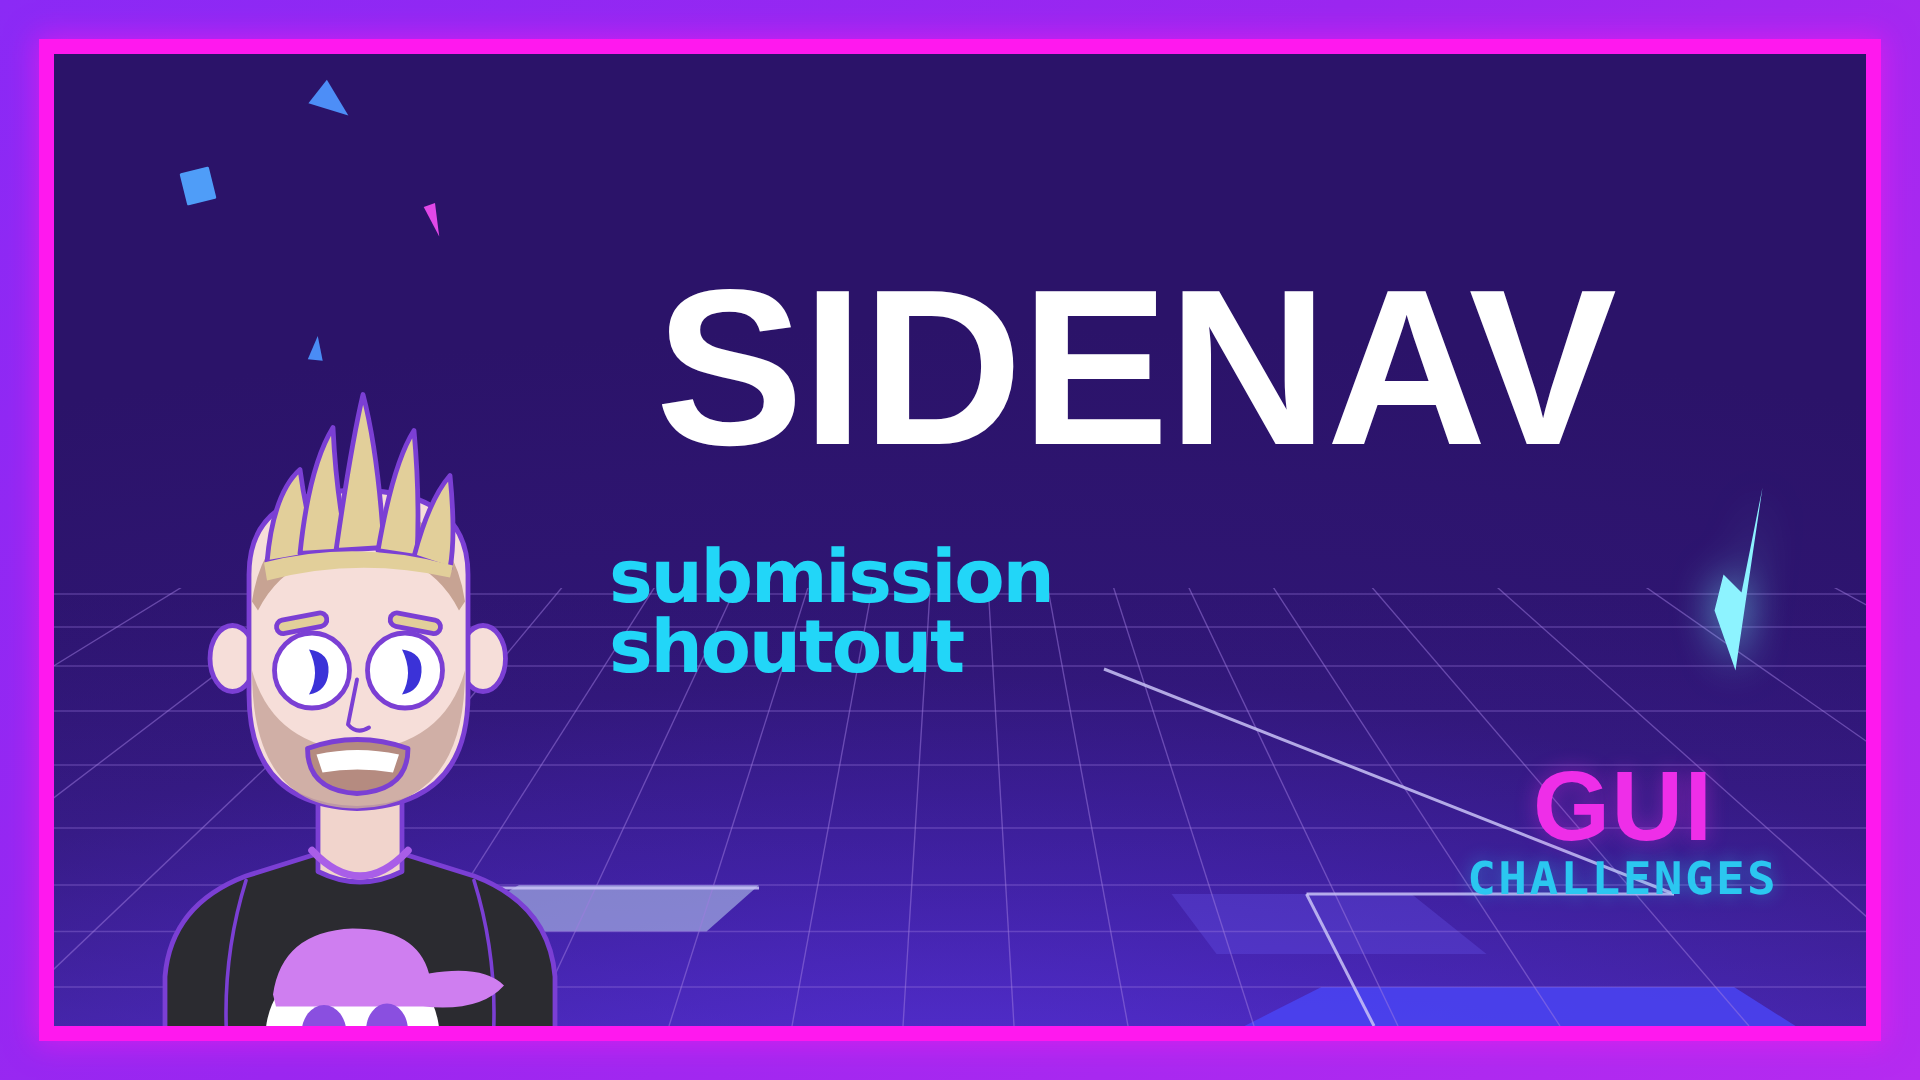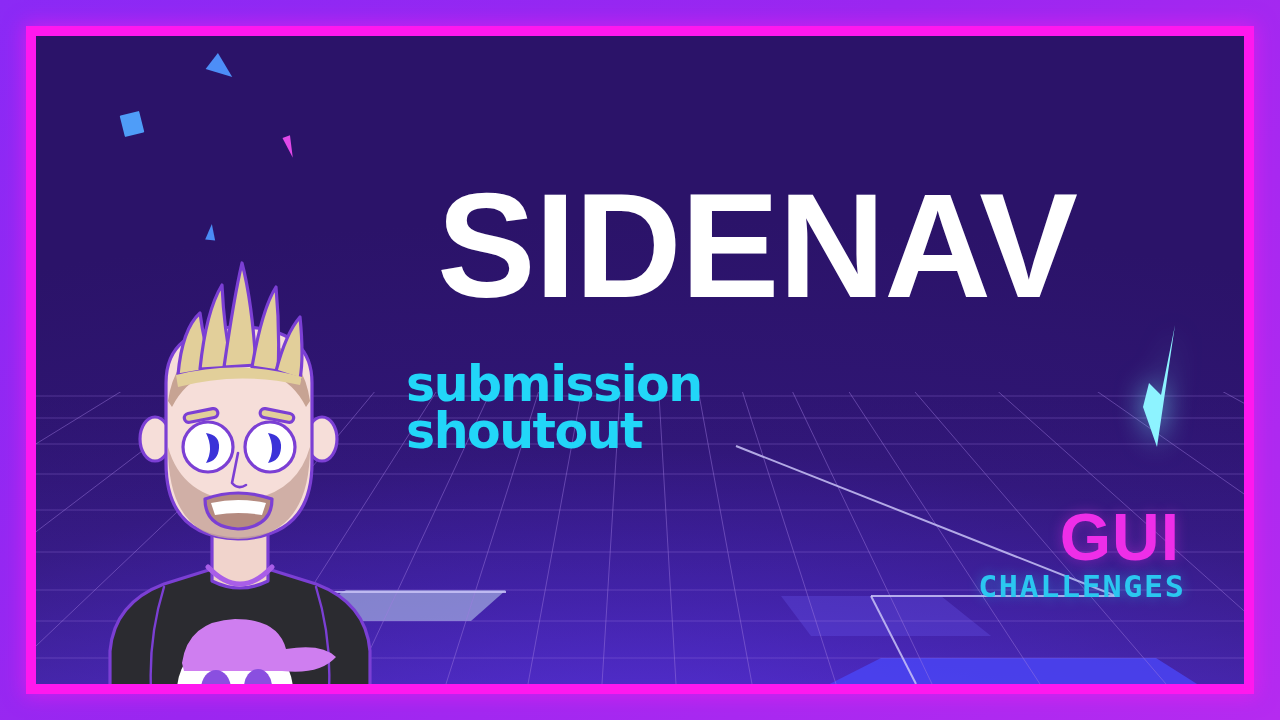--- a/index.html
+++ b/index.html
@@ -126,21 +126,21 @@
     letter-spacing: -1.5px;
     color: #22d6f8;
     white-space: pre-line;
   }
 
   
   #brand {
     position: absolute;
     right: 64px;
     bottom: 82px;
-    text-align: right;
+    text-align: center;
   }
   #brand-gui {
     font-family: "Liberation Sans", sans-serif;
     font-weight: 700;
     font-size: 66px;
     line-height: .98;
     letter-spacing: 1px;
     color: #ee2ee8;
     text-shadow: 0 0 14px rgba(238,46,232,.40);
   }

